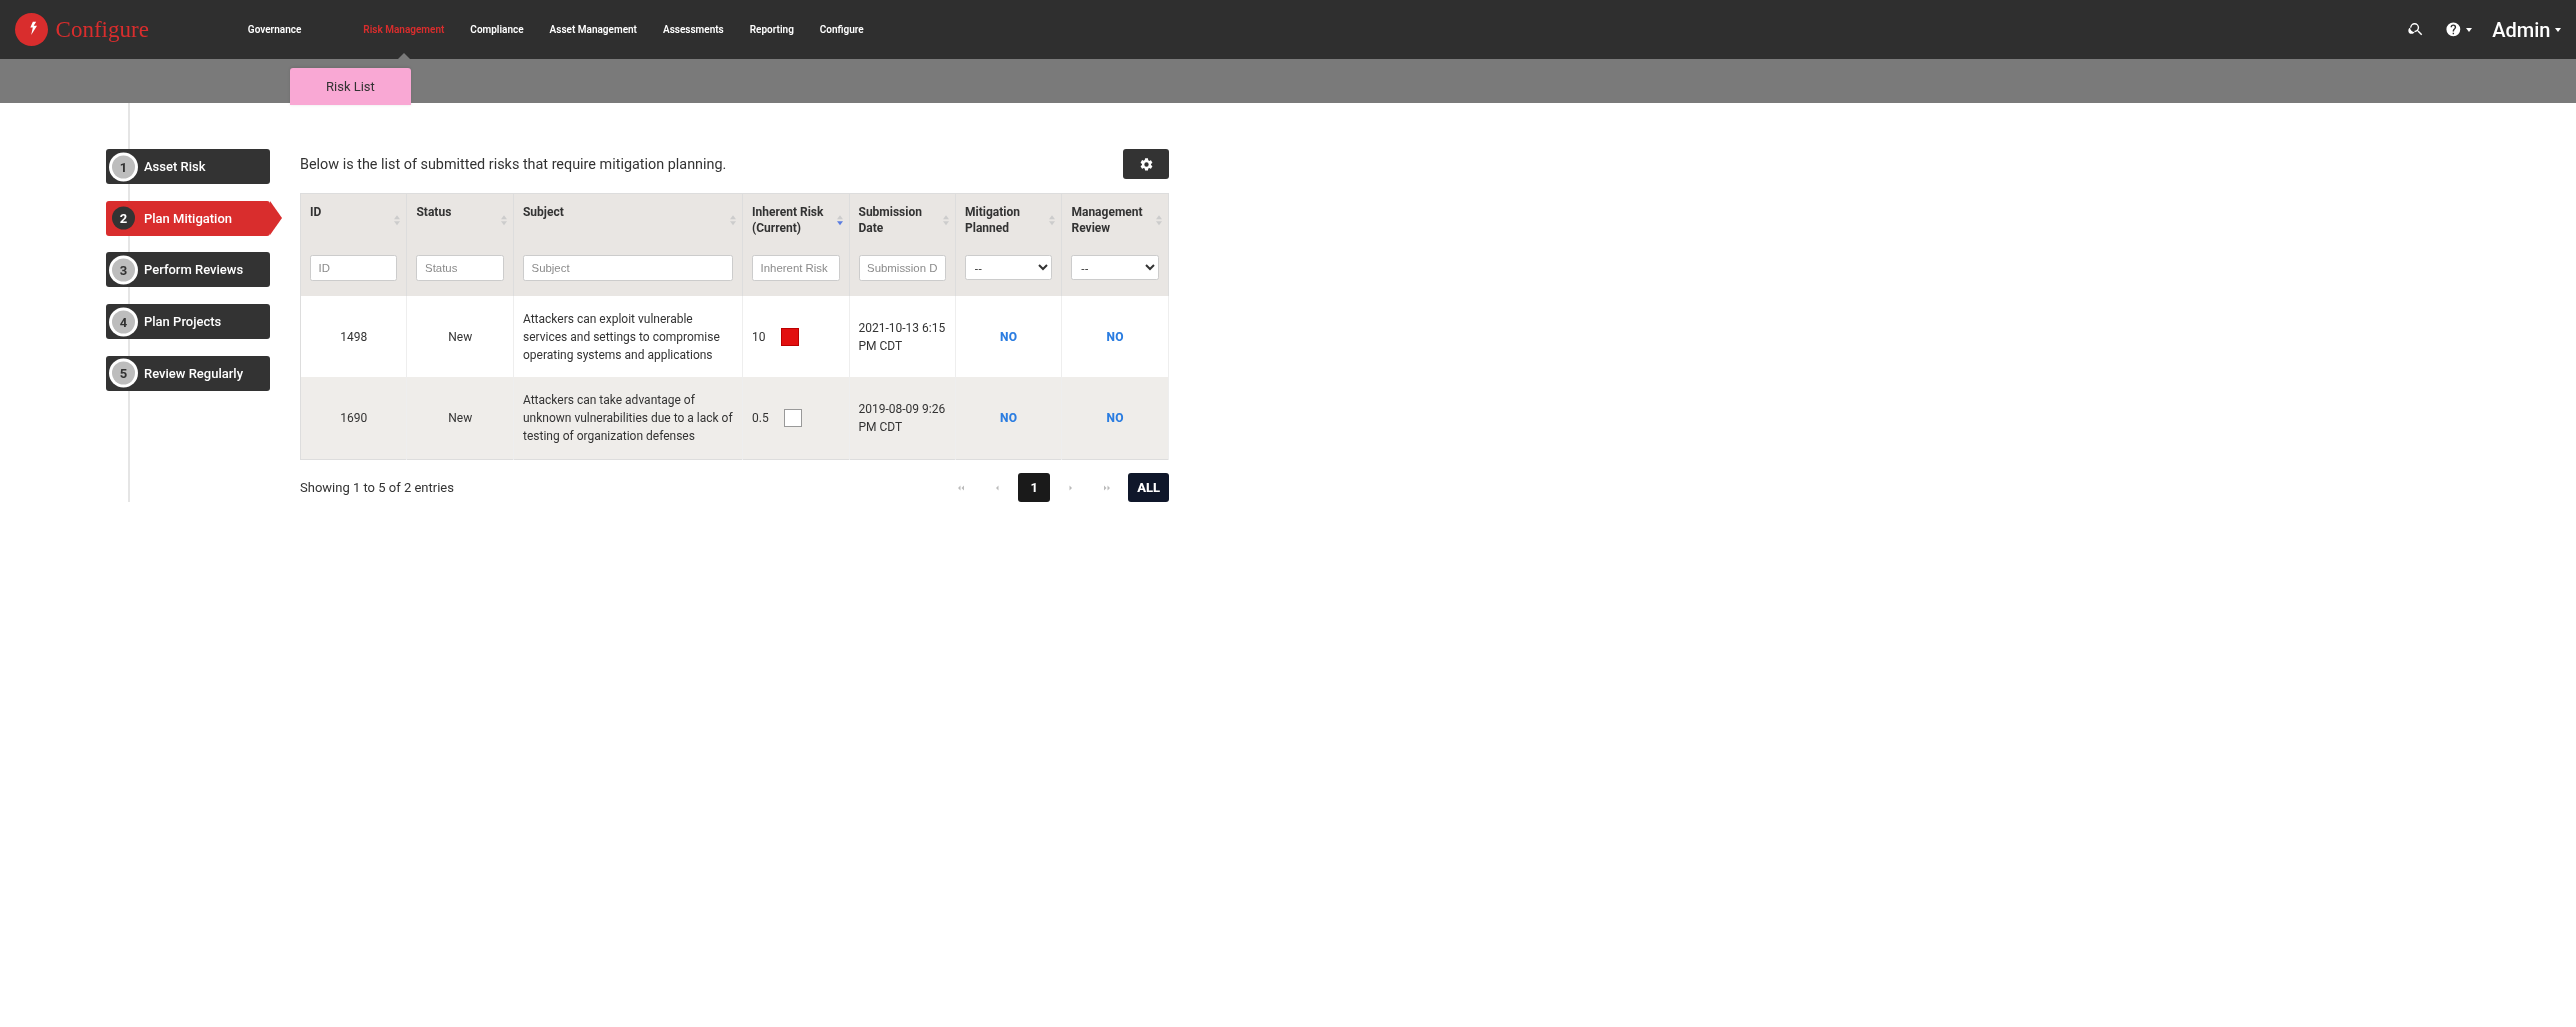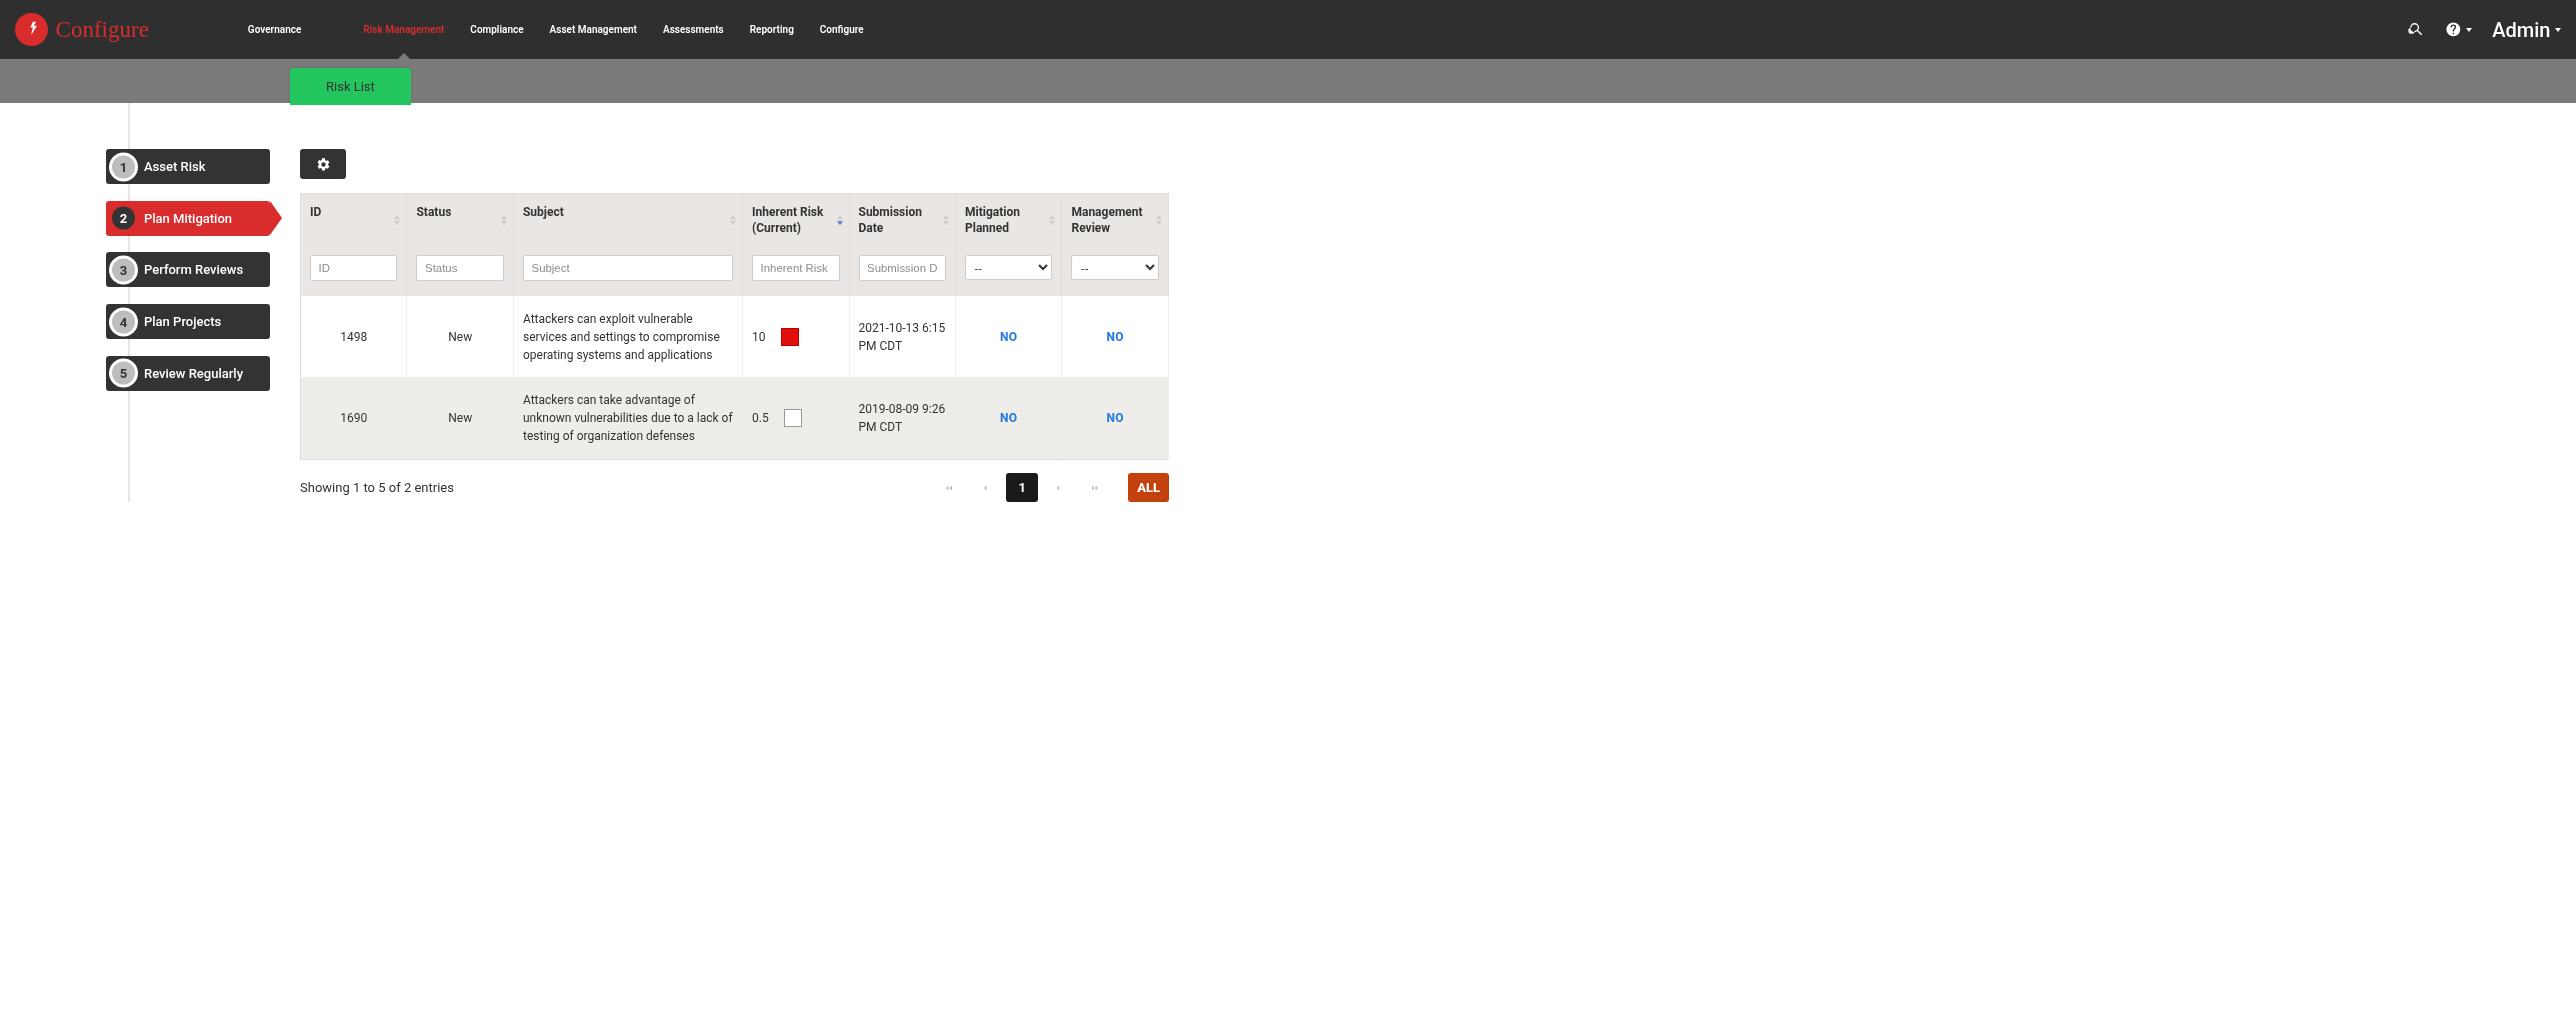--- a/index.html
+++ b/index.html
@@ -79,21 +79,21 @@
 
   
   .subbar {
     background: #7a7a7a;
     height: 44px;
     display:flex;
     align-items:flex-end;
     padding-left: 290px;
   }
   .subbar .tab {
-    background:#22c55e;
+    background:#f9a8d4;
     color:#333;
     font-size:13px;
     padding: 10.6px 36px;
     border-radius: 3px 3px 0 0;
     cursor:pointer;
     box-shadow: 0 -0.8px 3px rgba(0,0,0,0.1);
     position: relative;
     top:0.8px;
     margin-bottom: -0.8px;
   }
@@ -253,21 +253,21 @@
   .pager { display:flex; gap:6px; align-items:center; }
   .pager .pbtn {
     min-width:30px; height:29px;
     display:flex;align-items:center;justify-content:center;
     border-radius:3px;
     cursor:pointer;
     color:#999;
     font-weight:700;
   }
   .pager .pbtn.page { background:#1a1a1a; color:#fff; width:32px;}
-  .pager .pbtn.all { background:#c2410c; color:#fff; padding:0 9px; font-weight:800;margin-left:12px;}
+  .pager .pbtn.all { background:#0f172a; color:#fff; padding:0 9px; font-weight:800;}
   .pager svg { width:12px;height:12px;fill:#bbb; }
 </style>
 </head>
 <body>
 
 <div class="topbar">
   <div class="logo-wrap">
     <div class="logo-circle">
       <svg viewBox="0 0 24 24">
           <path d="M13 2l-3 7h3l-2 9 7-11h-4l3-5z"></path>
@@ -330,20 +330,21 @@
       <span>Plan Projects</span>
     </div>
     <div class="step">
       <span class="num">5</span>
       <span>Review Regularly</span>
     </div>
   </div>
 
   <div class="content">
     <div class="desc-row">
+      <div class="desc">Below is the list of submitted risks that require mitigation planning.</div>
       <div class="gear-btn">
         <svg viewBox="0 0 24 24">
             <path d="M19.14 12.94a7.14 7.14 0 000-1.88l2.03-1.58a.5.5 0 00.12-.64l-1.92-3.32a.5.5 0 00-.61-.22l-2.39.96a7.03 7.03 0 00-1.62-.94l-.36-2.54A.5.5 0 0013.9 2h-3.8a.5.5 0 00-.49.42l-.36 2.54c-.58.24-1.12.55-1.62.94l-2.39-.96a.5.5 0 00-.61.22L2.71 8.84a.5.5 0 00.12.64l2.03 1.58a7.14 7.14 0 000 1.88l-2.03 1.58a.5.5 0 00-.12.64l1.92 3.32c.14.24.43.34.61.22l2.39-.96c.5.39 1.04.7 1.62.94l.36 2.54a.5.5 0 00.49.42h3.8a.5.5 0 00.49-.42l.36-2.54c.58-.24 1.12-.55 1.62-.94l2.39.96c.18.12.47.02.61-.22l1.92-3.32a.5.5 0 00-.12-.64zM12 15.5A3.5 3.5 0 1115.5 12 3.5 3.5 0 0112 15.5z"></path>
           </svg>
       </div>
     </div>
 
     <table class="risk-table">
       <thead>
         <tr>

